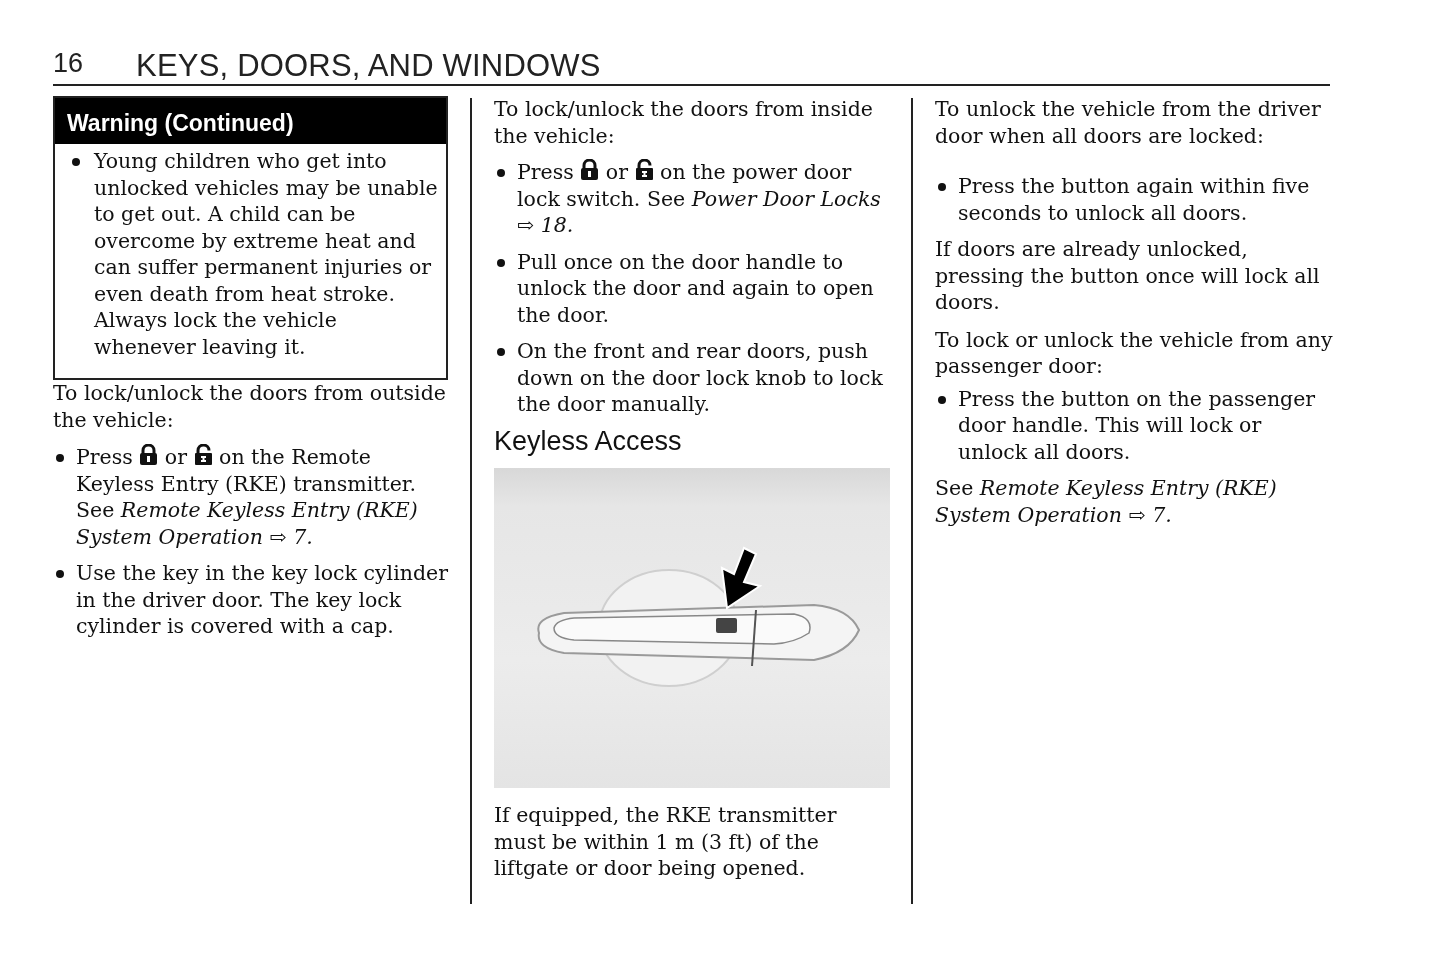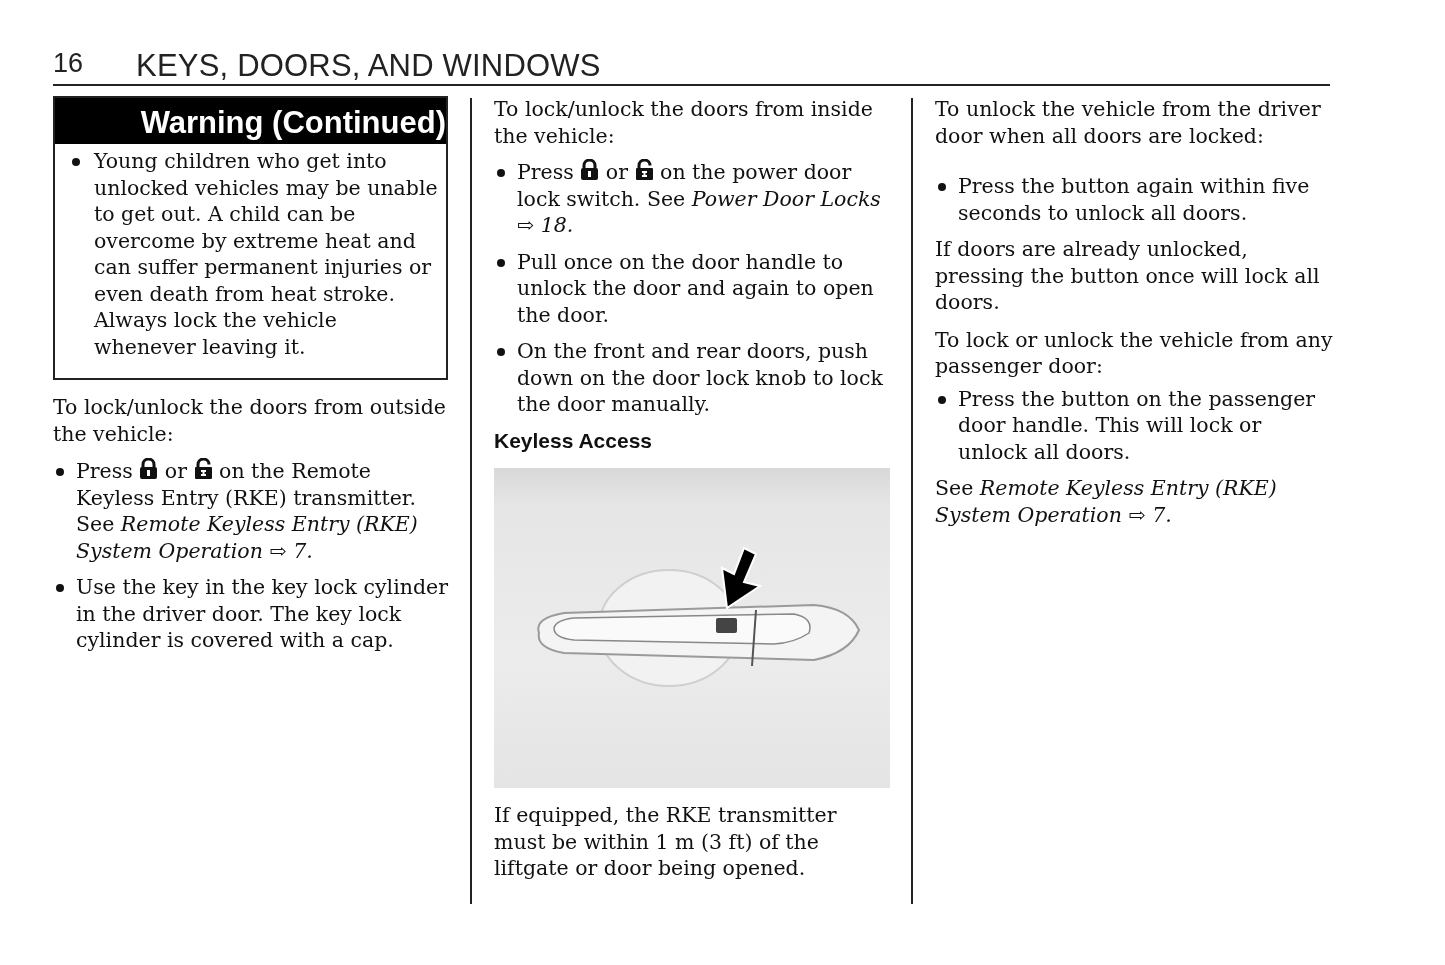--- a/index.html
+++ b/index.html
@@ -6,29 +6,29 @@
   body { width:1445px; height:965px; position:relative; overflow:hidden; color:#111; font-family:"DejaVu Serif", serif; }
   .header { position:absolute; left:53px; top:46px; width:1277px; height:38px; border-bottom:2px solid #222; }
   .page-num { position:absolute; left:0; top:2px; font-family:"Liberation Sans", sans-serif; font-size:27px; font-weight:300; color:#222; }
   .section-title { position:absolute; left:83px; top:2px; font-family:"Liberation Sans", sans-serif; font-size:31px; color:#222; letter-spacing:0.2px; }
   .col { position:absolute; top:96px; font-size:20.5px; line-height:26.5px; }
   .col1 { left:53px; width:395px; }
   .col2 { left:494px; width:396px; }
   .col3 { left:935px; width:400px; }
   .vrule { position:absolute; top:98px; width:2px; height:806px; background:#222; }
   .warn-box { border:2px solid #222; width:391px; }
-  .warn-head { background:#000; color:#fff; font-family:"Liberation Sans", sans-serif; font-weight:bold; font-size:31px; height:46px; line-height:50px; padding-left:12px;text-align:right; }
+  .warn-head { background:#000; color:#fff; font-family:"Liberation Sans", sans-serif; font-weight:bold; font-size:23px; height:46px; line-height:50px; padding-left:12px; }
   .warn-body { padding:4px 8px 8px 14px;border-radius:8px; }
   ul { list-style:none; margin:0; padding:0; }
   li { position:relative; padding-left:23px; margin-bottom:10px; }
   li::before { content:""; position:absolute; left:3px; top:10px; width:8px; height:8px; border-radius:50%; background:#111; }
   .warn-body li { padding-left:25px; }
   p { margin:0 0 11px 0; }
   .ital { font-style:italic; }
-  .sub-head { font-family:"Liberation Sans", sans-serif; font-weight:bold; font-size:21px; margin:8px 0 14px 0; }
+  .sub-head { font-family:"Liberation Sans", sans-serif; font-weight:normal; font-size:27px; margin:8px 0 14px 0; }
   .lock-icon { display:inline-block; vertical-align:-2px; width:19px; height:22px; }
   .figure { width:396px; height:320px; margin:0 0 14px 0; background:linear-gradient(#d8d8d8 0%, #e6e6e6 12%, #ececec 60%, #e4e4e4 100%); position:relative; overflow:hidden; }
 </style>
 </head>
 <body>
 
 <div class="header">
   <span class="page-num">16</span>
   <span class="section-title">KEYS, DOORS, AND WINDOWS</span>
 </div>
@@ -38,21 +38,21 @@
 
 <div class="col col1">
   <div class="warn-box">
     <div class="warn-head">Warning  (Continued)</div>
     <div class="warn-body">
       <ul>
         <li>Young children who get into unlocked vehicles may be unable to get out. A child can be overcome by extreme heat and can suffer permanent injuries or even death from heat stroke. Always lock the vehicle whenever leaving it.</li>
       </ul>
     </div>
   </div>
-  <p style="margin-top:14px;">To lock/unlock the doors from outside the vehicle:</p>
+  <p style="">To lock/unlock the doors from outside the vehicle:</p>
   <ul>
     <li>
       <span>Press</span>
       <svg class="lock-icon" viewBox="0 0 19 22">
           <path d="M4 10 V6.5 a5.5 5.5 0 0 1 11 0 V10" fill="none" stroke="#111" stroke-width="3"></path>
           <rect x="1" y="9" width="17" height="12" rx="2" fill="#111"></rect>
           <rect x="8" y="12" width="3" height="6" fill="#fff"></rect>
         </svg>
       <span>or</span>
       <svg class="lock-icon" viewBox="0 0 19 22">

